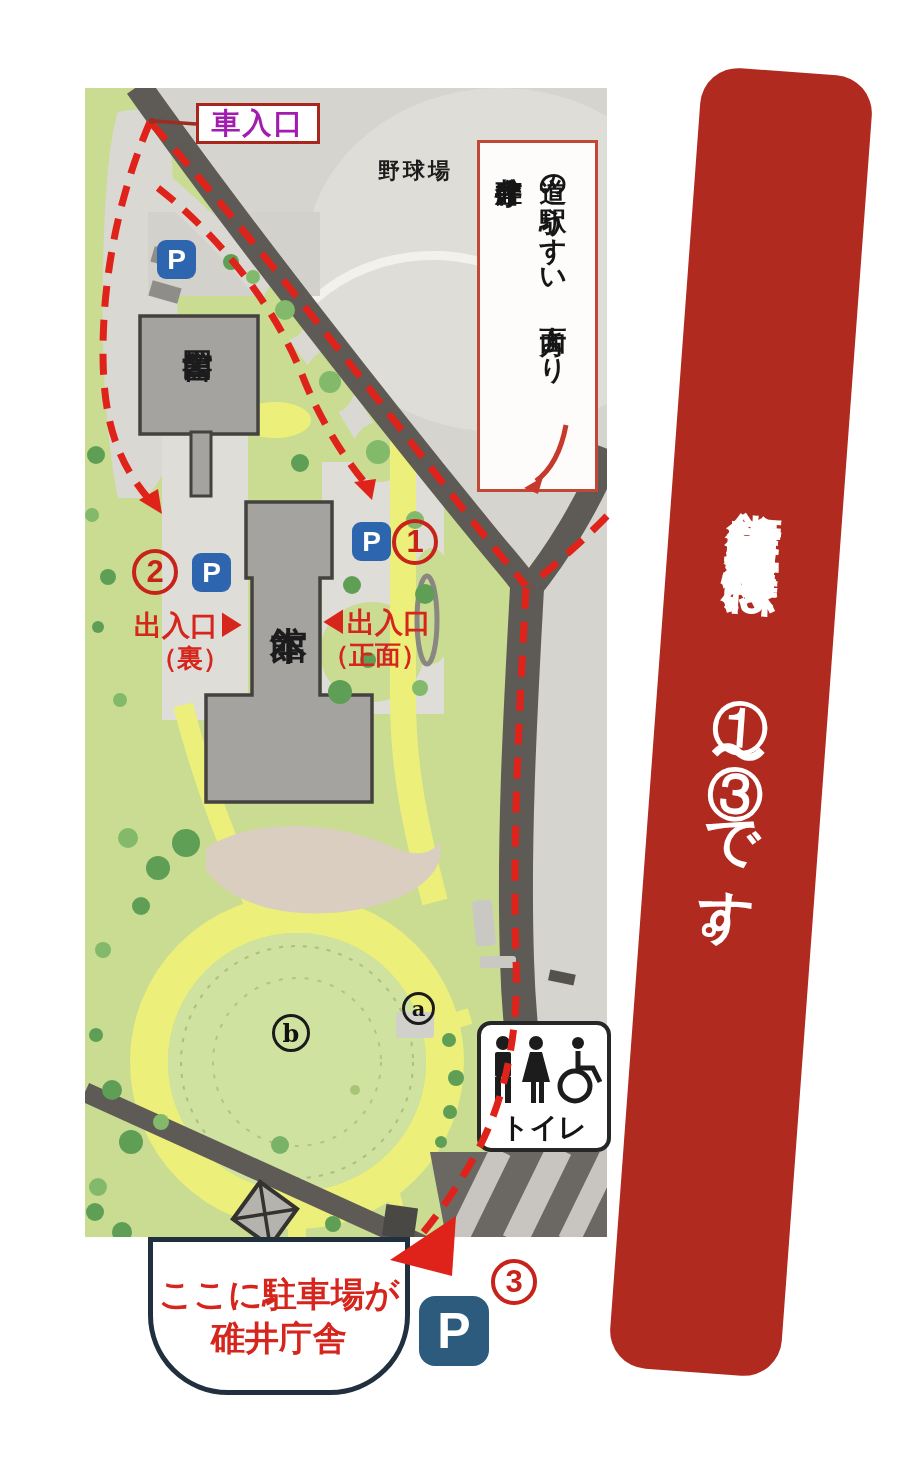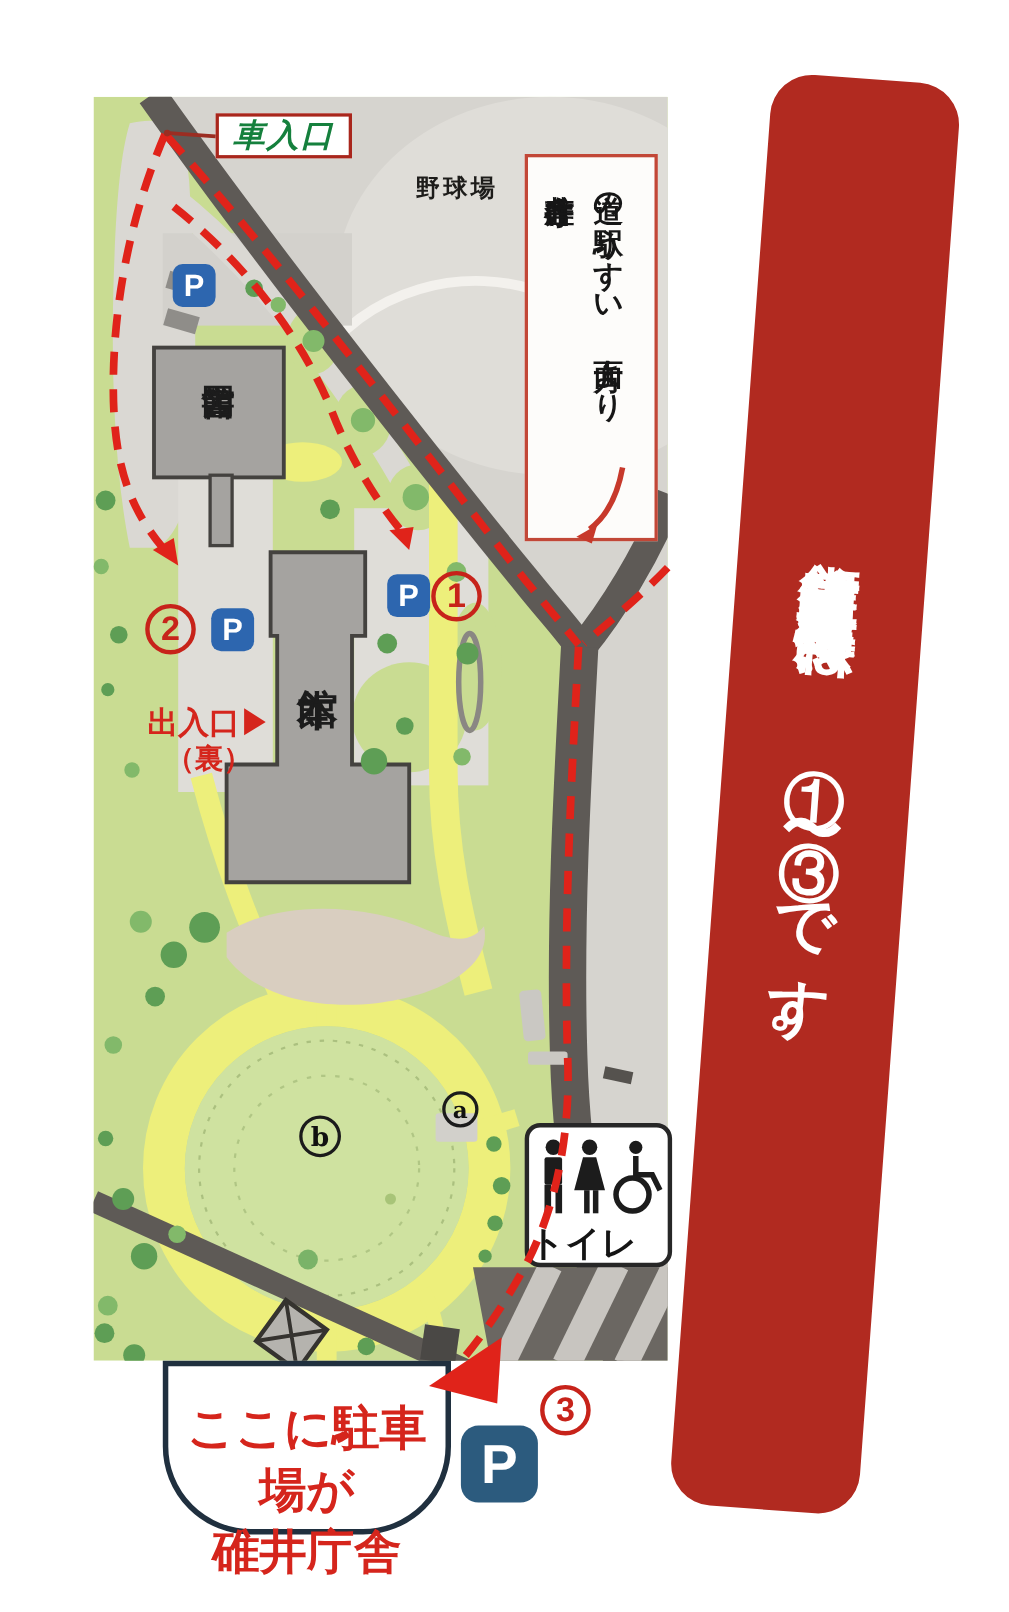--- a/index.html
+++ b/index.html
@@ -10,56 +10,56 @@
   .abs{position:absolute;}
   .v{writing-mode:vertical-rl;text-orientation:mixed;}
 
   
   #map-art{position:absolute;left:0;top:0;z-index:1;}
   #route-art{position:absolute;left:0;top:0;z-index:6;pointer-events:none;}
 
   
   .car-box{left:196px;top:103px;width:124px;height:41px;background:#fff;border:3px solid #a9261c;
            display:flex;align-items:center;justify-content:center;font-size:29px;font-weight:bold;
-           color:#15803d;letter-spacing:2px;z-index:4;font-style:italic;}
+           color:#a21caf;letter-spacing:2px;z-index:4;}
   .yakyu{left:378px;top:156px;font-size:22px;font-weight:bold;color:#1d1c1a;letter-spacing:3px;z-index:3;}
   .dirbox{left:477px;top:140px;width:121px;height:352px;background:#fdfcfa;border:3px solid #c24737;
           z-index:4;padding:14px 10px 8px 6px;}
   .dirbox .txt{writing-mode:vertical-rl;text-orientation:mixed;white-space:pre-line;font-size:27px;
           font-weight:bold;color:#161616;line-height:1.65;height:100%;}
   .bldg-label{color:#1c1c1c;font-weight:bold;z-index:3;line-height:1.08;}
   .lib-label{left:181px;top:327px;font-size:30px;}
   .honkan-label{left:268px;top:597px;font-size:37px;}
   .exit{z-index:4;color:#d5251c;font-weight:bold;text-align:center;line-height:1.22;}
-  .exit .l1{font-size:28px;margin-top:31px;}
+  .exit .l1{font-size:28px;}
   .exit .l2{font-size:26px;}
   .exit-back{left:131px;top:609px;width:118px;}
   .exit-front{left:316px;top:606px;width:118px;}
 
   
   .p-icon{display:flex;align-items:center;justify-content:center;color:#fff;font-weight:bold;z-index:4;}
   .p38{width:39px;height:39px;border-radius:9px;background:#2d66af;font-size:28px;}
   .p70{width:70px;height:70px;border-radius:16px;background:#2c5b7e;font-size:50px;}
 
   
   .numc{border:4px solid #c7231a;border-radius:50%;color:#c7231a;font-weight:bold;
         display:flex;align-items:center;justify-content:center;z-index:4;}
   .c46{width:46px;height:46px;font-size:31px;}
   .spot{border:3px solid #1b1b1b;border-radius:50%;color:#111;font-weight:bold;
         font-family:"DejaVu Serif",serif;display:flex;align-items:center;justify-content:center;z-index:3;}
 
   
   .toilet{left:477px;top:1021px;width:134px;height:131px;background:#fff;border:4px solid #272727;
           border-radius:14px;z-index:4;padding-top:8px;}
-  .toilet .tl{font-size:32px;font-weight:bold;color:#141414;text-align:left;margin-top:-4px;}
+  .toilet .tl{font-size:28px;font-weight:bold;color:#141414;text-align:center;margin-top:-4px;}
 
   
   .bubble{left:148px;top:1237px;width:262px;height:158px;background:#fff;border:5px solid #20303f;
           border-radius:0 0 80px 80px;z-index:4;text-align:center;padding-top:30px;}
-  .bubble div{font-size:43px;font-weight:bold;color:#d5251c;line-height:1.3;}
+  .bubble div{font-size:34px;font-weight:bold;color:#d5251c;line-height:1.3;}
 
   
   .banner{left:655px;top:70px;width:172px;height:1304px;background:#b12a20;border-radius:38px;
           transform:rotate(4.2deg);transform-origin:50% 50%;z-index:5;
           display:flex;align-items:center;justify-content:center;}
   .banner span{writing-mode:vertical-rl;text-orientation:mixed;color:#ffffff;font-size:56px;
           font-weight:bold;letter-spacing:5px;line-height:1;}
 </style>
 </head>
 <body>
@@ -194,20 +194,24 @@
 
   <div class="abs v bldg-label lib-label">図書館</div>
 
   <div class="abs v bldg-label honkan-label">本館</div>
 
   <div class="abs exit exit-back">
     <div class="l1">出入口▶</div>
     <div class="l2">（裏）</div>
   </div>
 
+  <div class="abs exit exit-front">
+    <div class="l1">◀出入口</div>
+    <div class="l2">（正面）</div>
+  </div>
 
   <div class="abs p-icon p38" style="left:157px;top:240px;">P</div>
   <div class="abs p-icon p38" style="left:192px;top:553px;">P</div>
   <div class="abs p-icon p38" style="left:352px;top:522px;">P</div>
   <div class="abs p-icon p70" style="left:419px;top:1296px;">P</div>
 
   <div class="abs numc c46" style="left:392px;top:519px;">1</div>
   <div class="abs numc c46" style="left:132px;top:549px;">2</div>
   <div class="abs numc c46" style="left:491px;top:1259px;background:#fff;">3</div>
 

